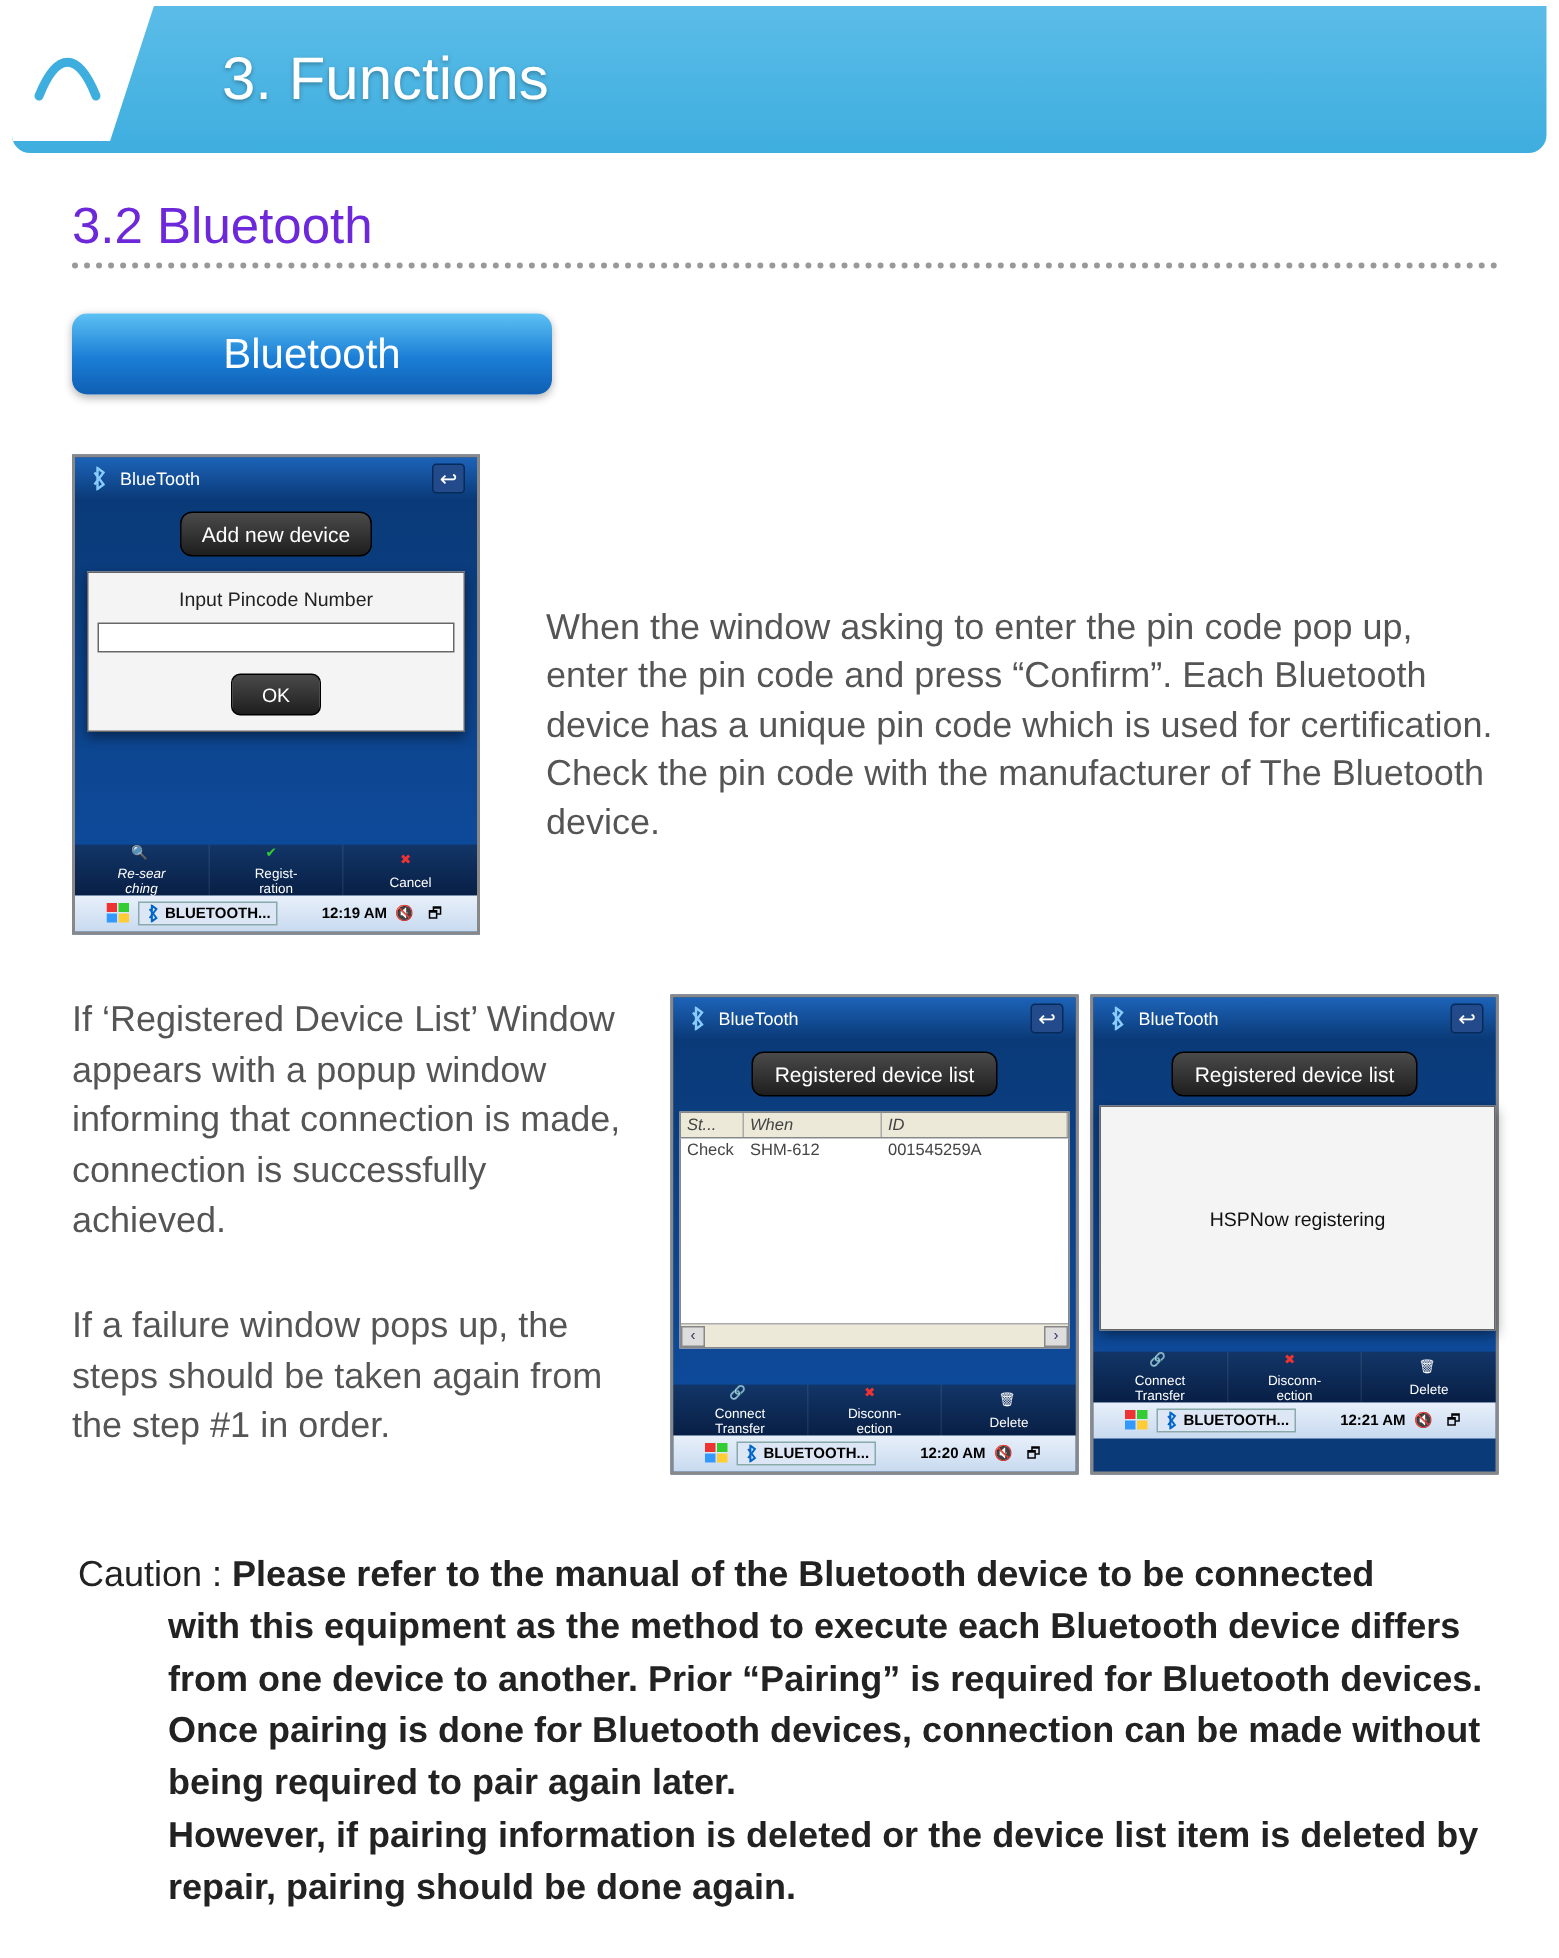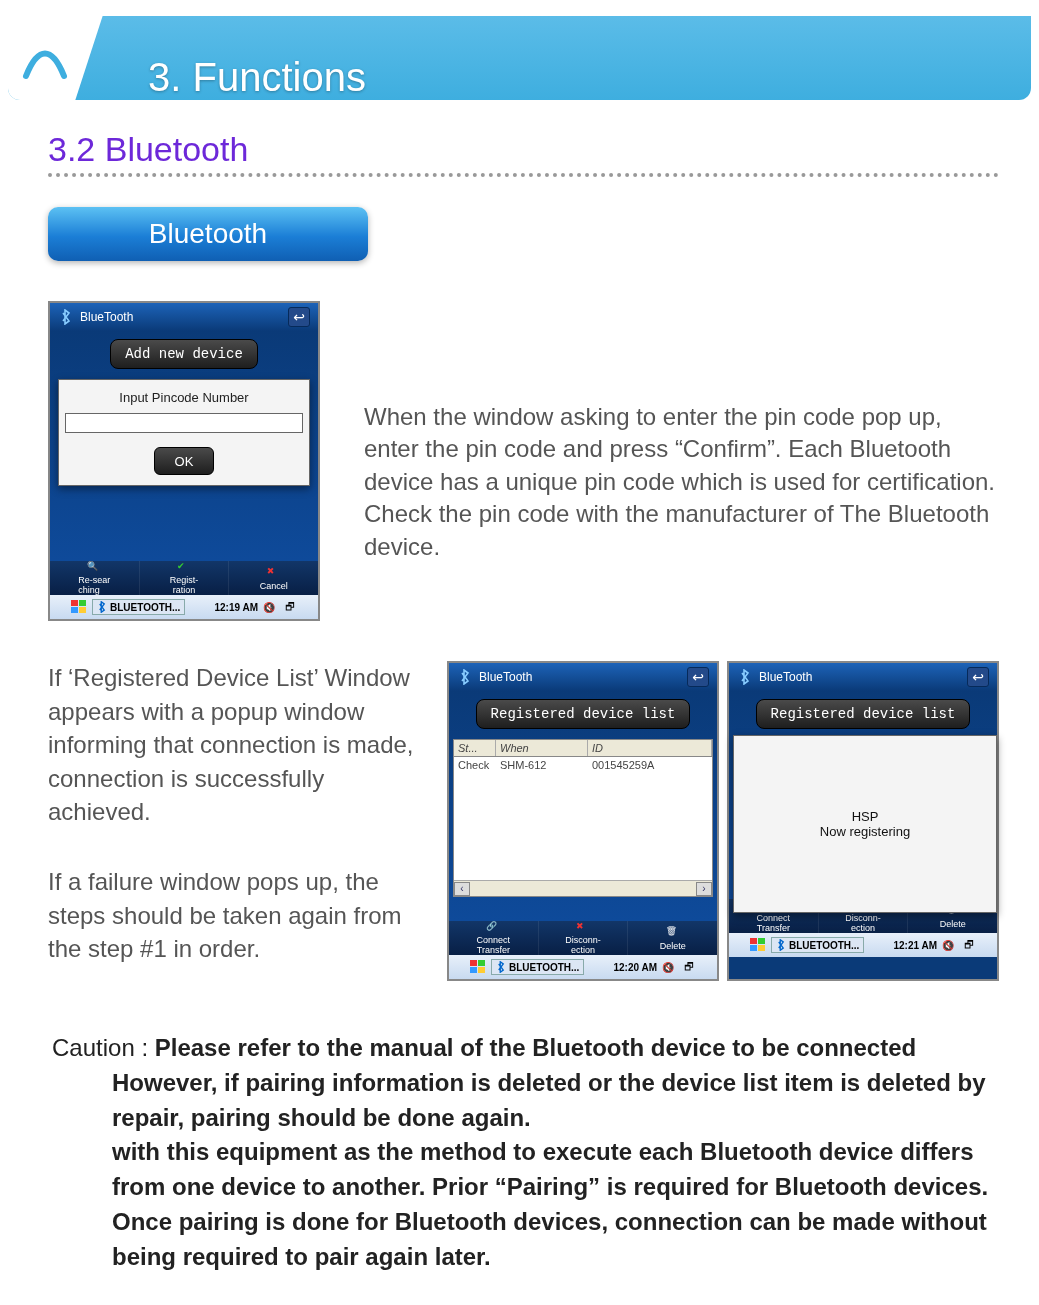--- a/index.html
+++ b/index.html
@@ -6,26 +6,26 @@
   body {
     width: 1039px;
     height: 1305px;
     background: #fff;
     font-family: Arial, sans-serif;
     color: #444;
     overflow: hidden;
   }
   .page-header {
     position: relative;
-    height: 84px;
+    height: 98px;
     background: linear-gradient(to bottom, #5bbce8, #3eaedf);
     border-radius: 0 0 12px 12px;
-    margin: 16px 8px 0 8px;
+    margin: 4px 8px 0 8px;
     display: flex;
-    align-items: flex-end;
+    align-items: center;
     padding-left: 140px;
     overflow: hidden;
   }
   .page-logo {
     position: absolute;
     left: 0; top: 0;
     width: 110px; height: 90px;
     background: #fff;
     transform: skewX(-18deg) translateX(-30px);
     display:flex; align-items:center; justify-content:center;
@@ -93,21 +93,21 @@
     color:#7cf;
   }
   .titlebar .back {
     margin-left:auto; width:22px;height:20px;background:#234a8a;border:1px solid #062a5a;border-radius:3px;
     color:#fff;display:flex;align-items:center;justify-content:center;font-size:14px;
   }
   .phone-body { background: linear-gradient(#0a3a78,#0e4a9a); padding: 8px 8px 0 8px; min-height: 230px; position:relative;}
   .big-btn {
     background: linear-gradient(#4a4a4a,#1e1e1e);
     color:#fff; border:1px solid #000; border-radius:8px;
-    padding:6px 14px; font-size:14px; display:block; margin:0 auto 10px;font-family:Liberation Mono, monospace;
+    padding:6px 14px; font-size:14px; display:block; margin:0 auto 10px;
   }
   .popup {
     background:#f4f4f4; border:1px solid #666; padding:10px 6px 10px 6px;
     box-shadow:0 3px 8px rgba(0,0,0,.45);
   }
   .popup-label { font-size:13px;color:#222;margin-bottom:8px; display:block; text-align:center;}
   .popup input[type=text]{
     width:100%; height:20px; border:1px solid #666; font-size:12px; padding:1px 3px;
   }
   .ok-btn {
@@ -140,22 +140,22 @@
   .table-head span{padding:2px 4px;border-right:1px solid #aaa;}
   .th-st{width:42px;} .th-name{width:92px;} .th-id{flex:1;}
   .tbody{background:#fff;border:1px solid #888;border-top:none;height:140px;font-size:11px;position:relative;}
   .trow{display:flex;}
   .trow span{padding:2px 4px;}
   .scroll-lr{position:absolute;bottom:0;left:0;right:0;height:16px;background:#ece9d8;border-top:1px solid #aaa;display:flex;justify-content:space-between;align-items:center;}
   .scroll-lr .ar{width:16px;height:14px;background:#ddd;border:1px solid #888;display:flex;align-items:center;justify-content:center;color:#336;font-size:10px;}
 
   .hsp-popup{
     position:absolute; left:4px; right:0; top:44px;
-    background:#f4f4f4;border:1px solid #666;height:178px;
-    display:flex;flex-direction:column;align-items:center;justify-content:center;
+    background:#f4f4f4;border:1px solid #666;height:150px;
+    display:flex;flex-direction:row;align-items:center;justify-content:center;
     box-shadow:0 3px 8px rgba(0,0,0,.45);
     font-size:13px;color:#111;
   }
   .screenshot-pair{display:flex;gap:8px;}
 </style>
 </head>
 <body>
 
 <div class="page-header">
   <div class="page-logo">
@@ -187,21 +187,21 @@
         <button class="big-btn">Add new device</button>
         <div class="popup">
           <span class="popup-label">Input Pincode Number</span>
           <input type="text" value="" style="">
           <div class="ok-btn">OK</div>
         </div>
       </div>
       <div class="softkeys">
         <div class="softkey">
             <span class="sk-ico">🔍</span>
-            <span style="white-space:pre-line;text-align:left;">Re-sear
+            <span style="white-space:pre-line;text-align:center;font-style:italic;">Re-sear
 ching</span>
           </div>
         <div class="softkey">
             <span class="sk-ico" style="color:#3c3">✔</span>
             <span style="white-space:pre-line;text-align:center;">Regist-
 ration</span>
           </div>
         <div class="softkey">
             <span class="sk-ico" style="color:#e33">✖</span>
             <span>Cancel</span>
@@ -359,16 +359,16 @@
           <span class="time">12:21 AM</span>
           <span class="ico">🔇</span>
           <span class="ico">🗗</span>
         </div>
       </div>
     </div>
   </div>
 
   <div class="caution">
       <span style="display:block;"><span class="clead">Caution : </span>Please refer to the manual of the Bluetooth device to be connected </span>
+      <span class="cind">with this equipment as the method to execute each Bluetooth device differs from one device to another. Prior “Pairing” is required for Bluetooth devices. Once pairing is done for Bluetooth devices, connection can be made without being required to pair again later.</span>
       <span class="cind">However, if pairing information is deleted or the device list item is deleted by repair, pairing should be done again.</span>
-      <span class="cind">with this equipment as the method to execute each Bluetooth device differs from one device to another. Prior “Pairing” is required for Bluetooth devices. Once pairing is done for Bluetooth devices, connection can be made without being required to pair again later.</span>
     </div>
 </div>
 
 </body></html>

